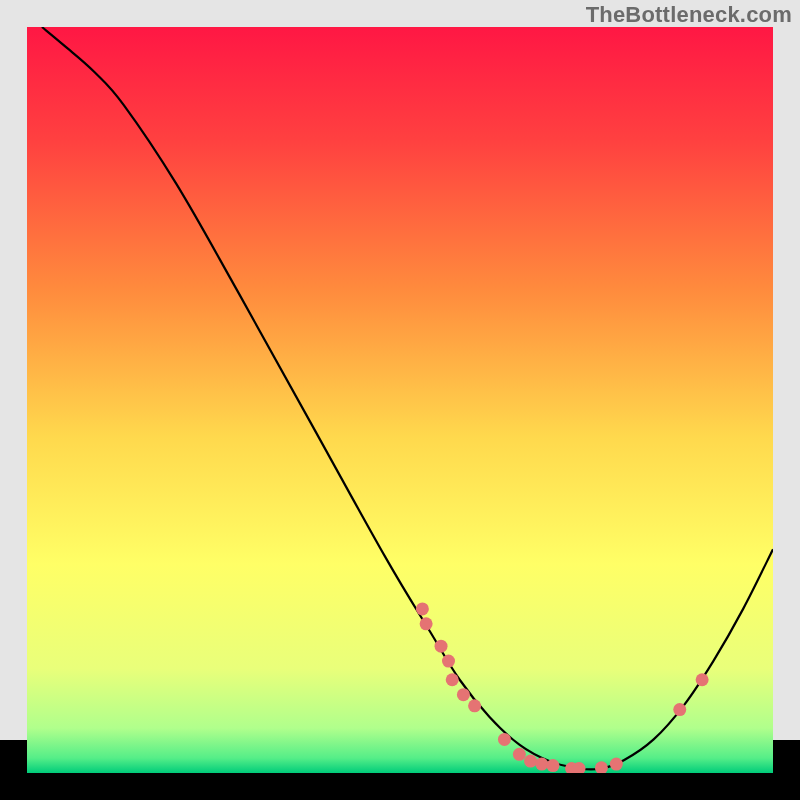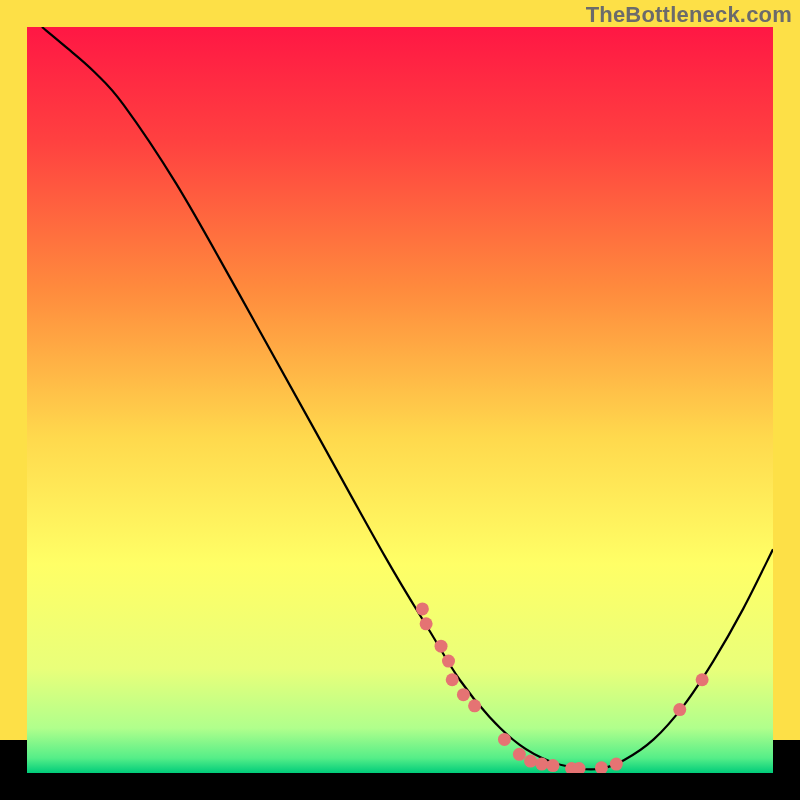--- a/index.html
+++ b/index.html
@@ -8,21 +8,21 @@
     width: 800px;
     height: 800px;
     background: #000;
     font-family: Arial, Helvetica, sans-serif;
     overflow: hidden;
   }
   .frame {
     position: relative;
     width: 800px;
     height: 740px;
-    background: #fde047;
+    background: #e5e5e5;
   }
   .watermark {
     position: absolute;
     top: 2px;
     right: 8px;
     color: #6b6b6b;
     font-size: 22px;
     font-weight: 600;
     letter-spacing: 0.2px;
     z-index: 10;

